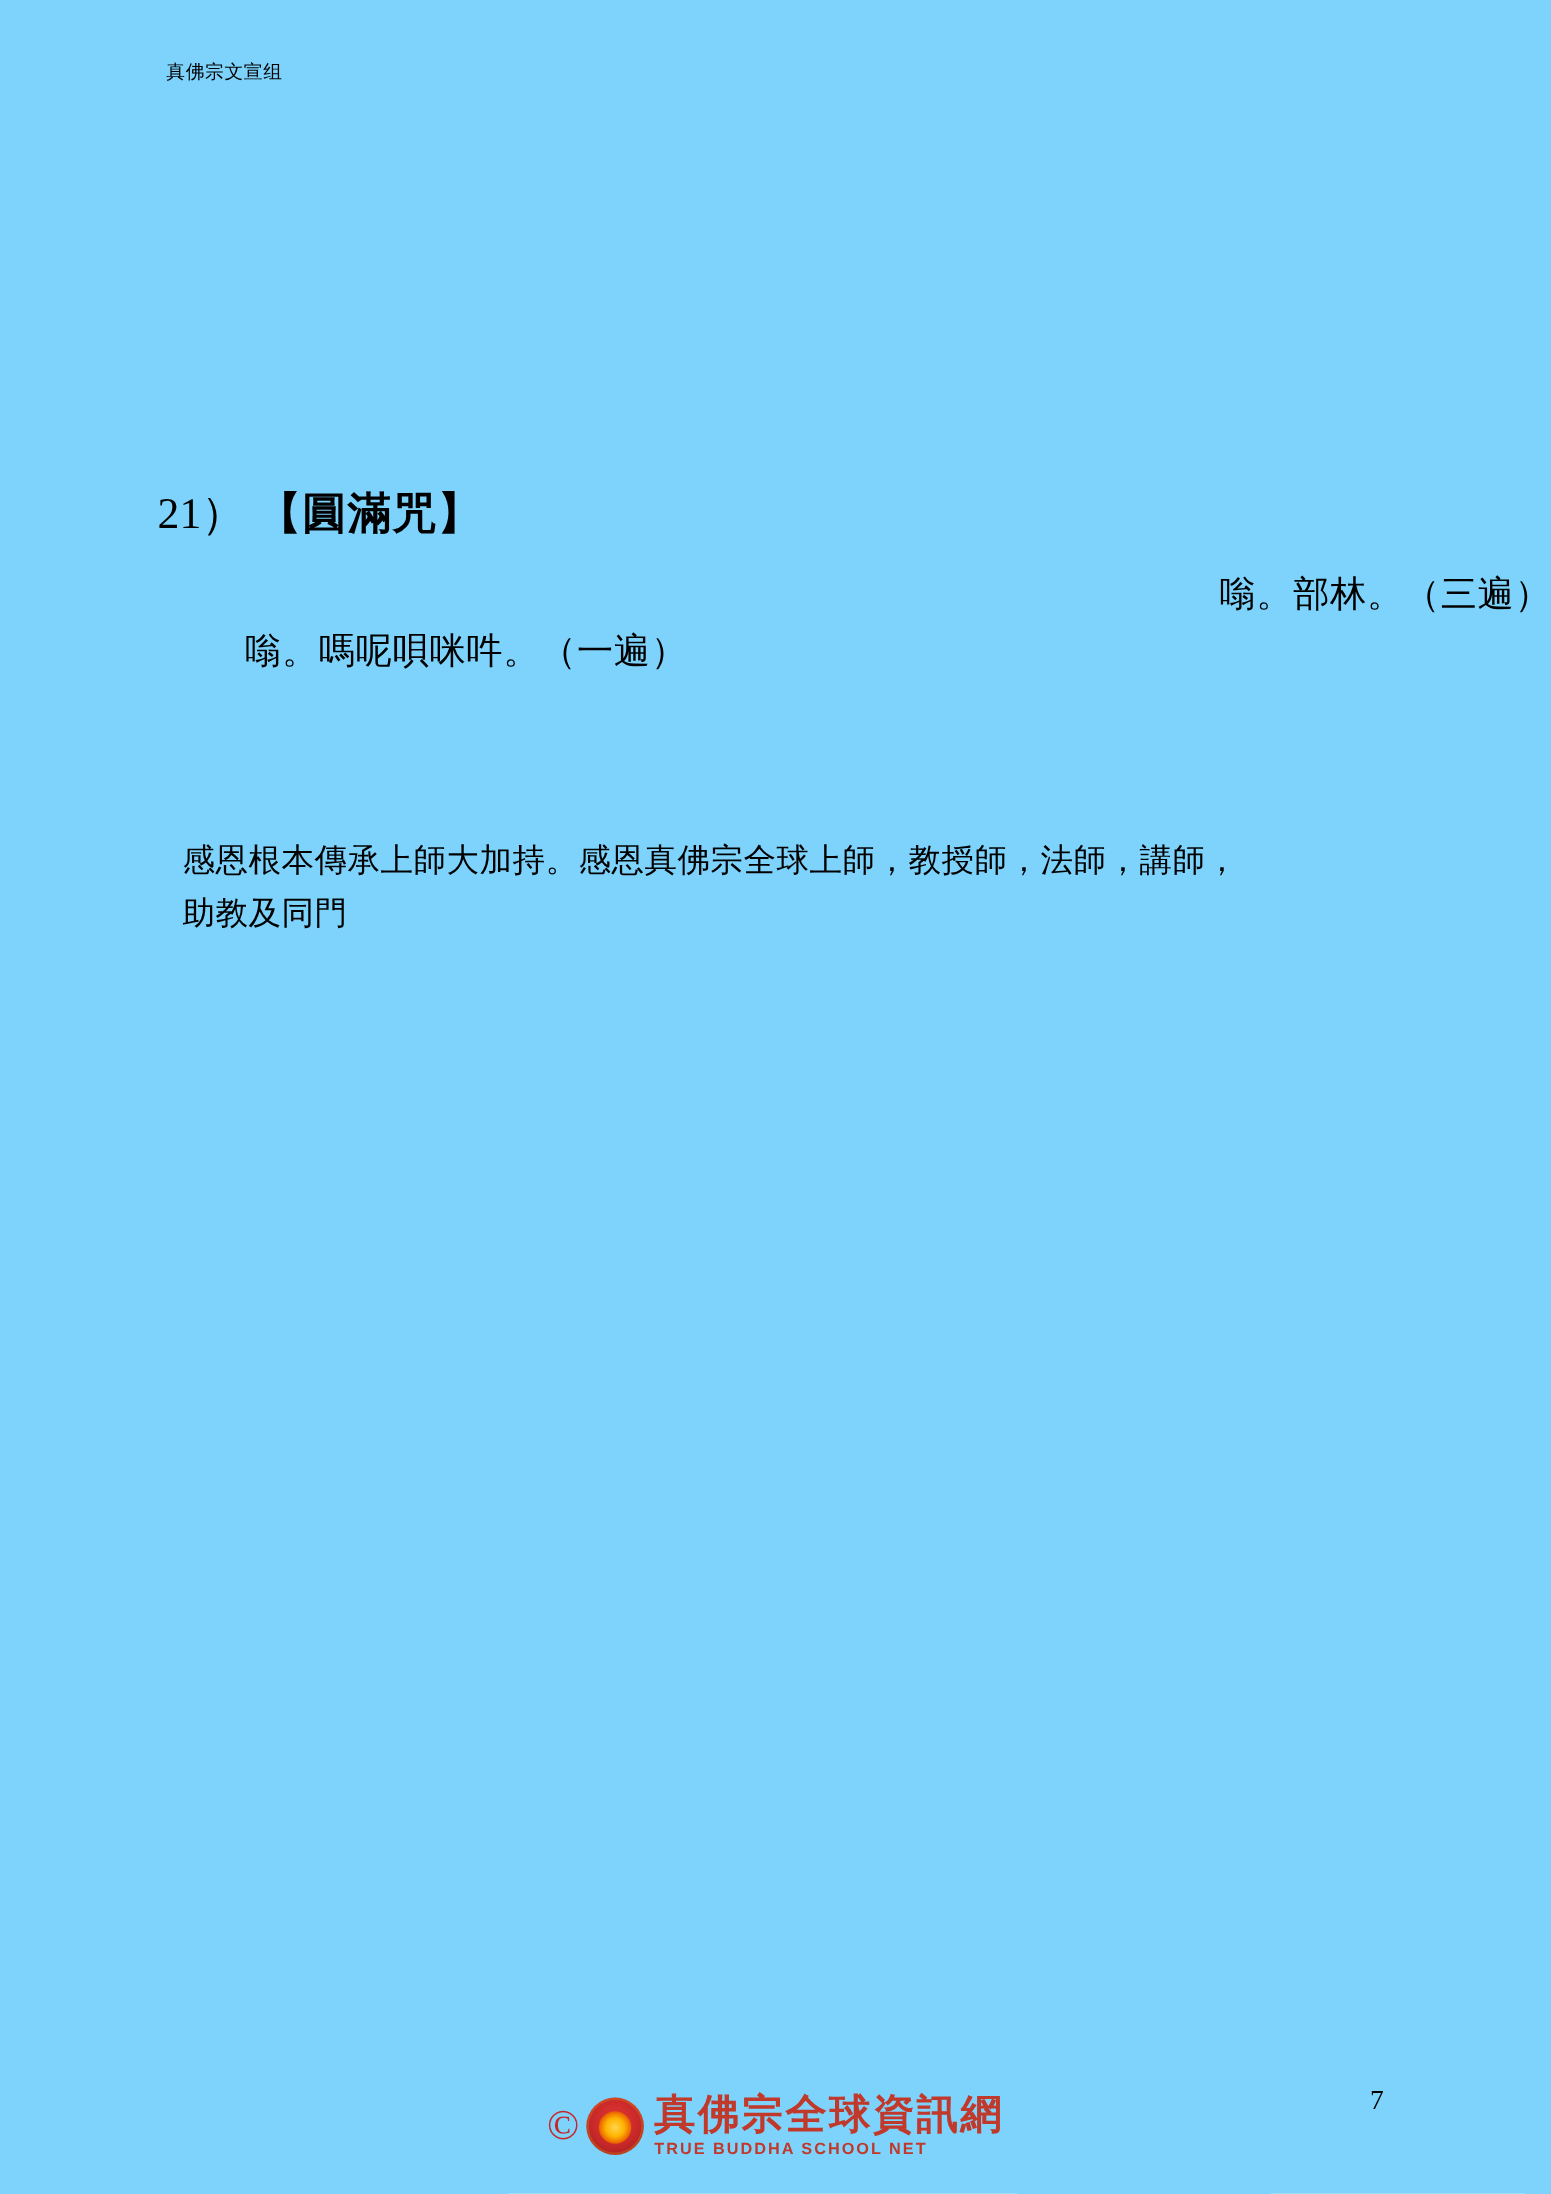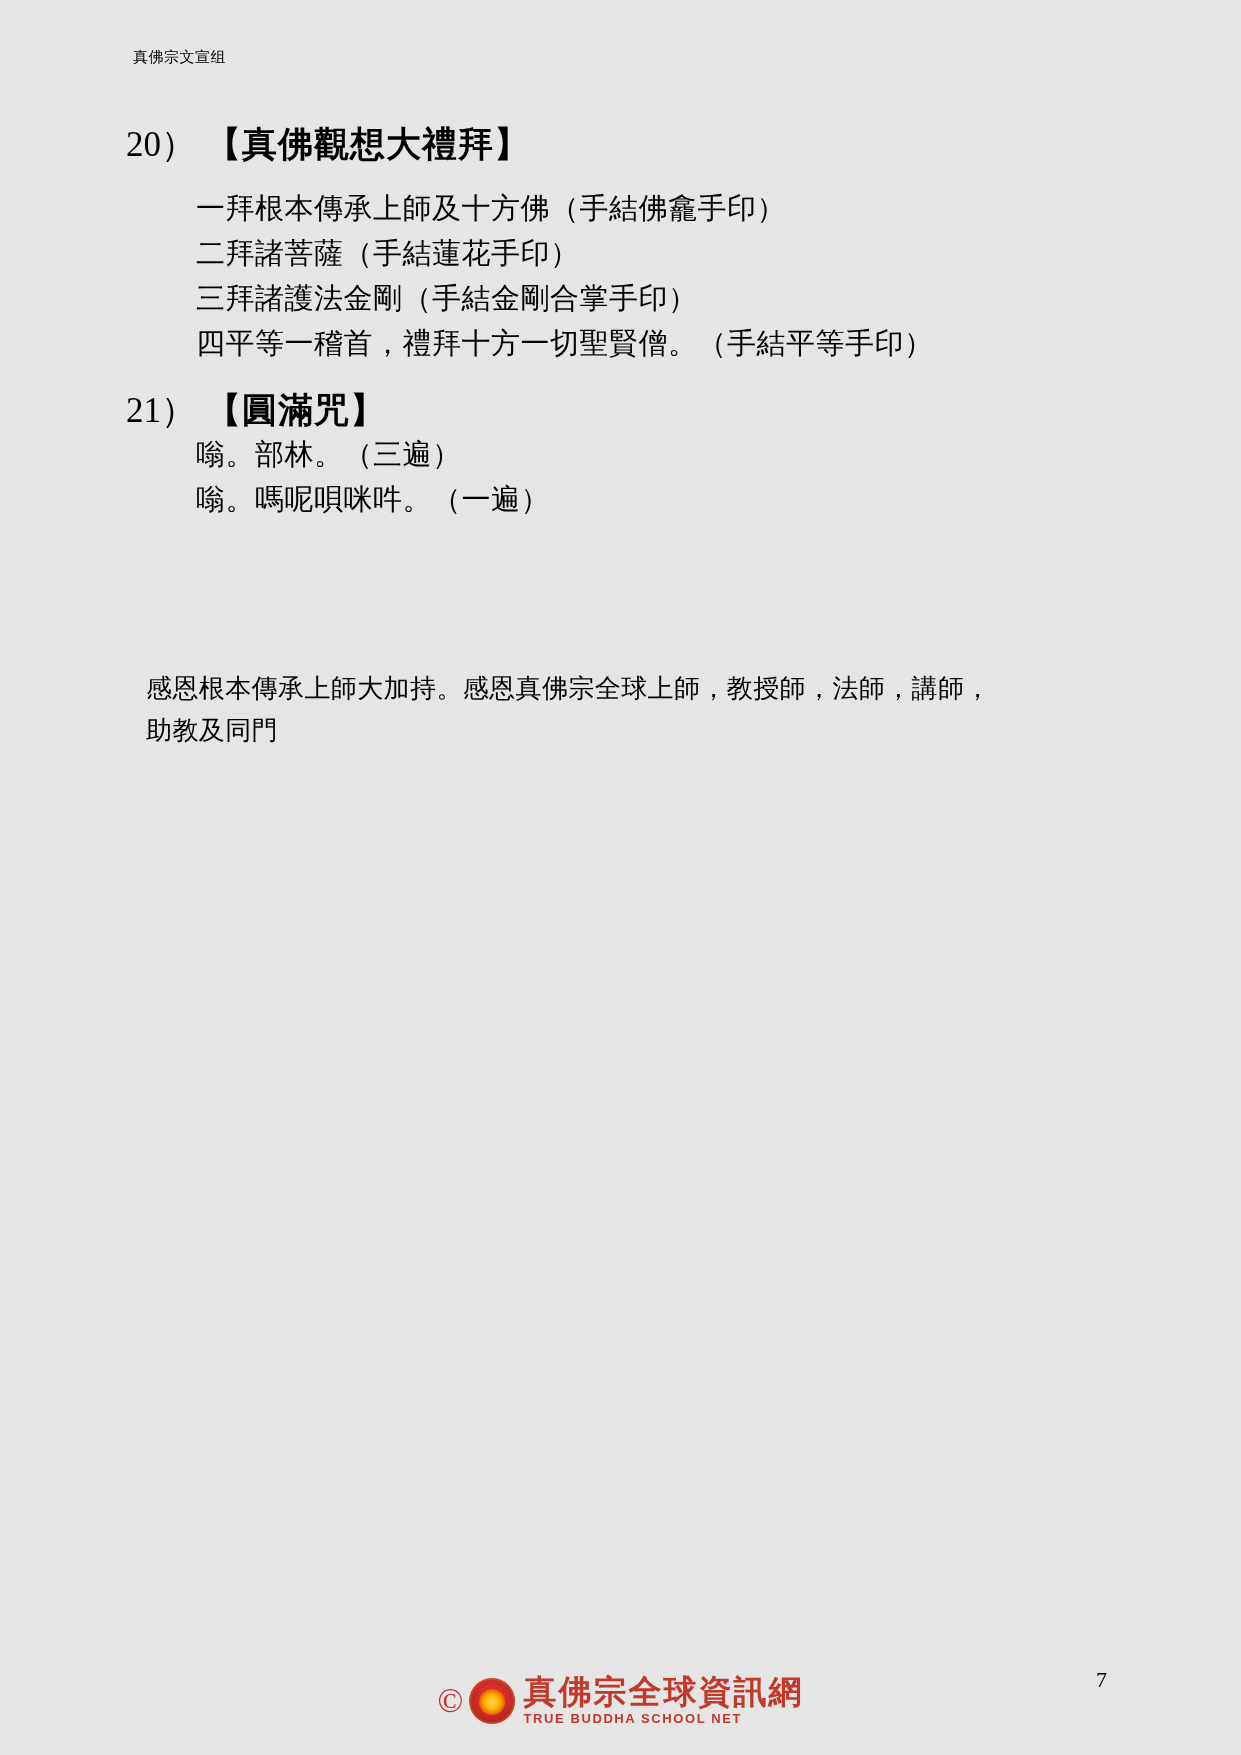--- a/index.html
+++ b/index.html
@@ -11,21 +11,21 @@
     width: 1241px;
     height: 1755px;
     position: relative;
     font-family: "Liberation Serif", serif;
     color: #000000;
     overflow: hidden;
   }
   .page {
     position: absolute;
     inset: 0;
-    background: #e5e5e5;
+    background: #7dd3fc;
   }
   .header-org {
     position: absolute;
     left: 133px;
     top: 48px;
     font-family: "Liberation Sans", sans-serif;
     font-size: 15px;
     letter-spacing: 0.5px;
     color: #000;
     white-space: nowrap;
@@ -143,37 +143,27 @@
     font-family: "Liberation Serif", serif;
   }
 </style>
 </head>
 <body>
 
 <div class="page">
 
   <div class="header-org">真佛宗文宣组</div>
 
-  <div class="section" style="top:124px;">
-    <div class="sec-title">
-      <span class="sec-num">20）</span>
-      <span class="sec-name">【真佛觀想大禮拜】</span>
-    </div>
-    <div class="body-line" style="margin-top:20px;">一拜根本傳承上師及十方佛（手結佛龕手印）</div>
-    <div class="body-line">二拜諸菩薩（手結蓮花手印）</div>
-    <div class="body-line">三拜諸護法金剛（手結金剛合掌手印）</div>
-    <div class="body-line">四平等一稽首，禮拜十方一切聖賢僧。（手結平等手印）</div>
-  </div>
 
   <div class="section" style="top:390px;">
     <div class="sec-title">
       <span class="sec-num">21）</span>
       <span class="sec-name">【圓滿咒】</span>
     </div>
-    <div class="body-line" style="">嗡。部林。（三遍）</div>
+    <div class="body-line" style="margin-top:22px;text-align:right;">嗡。部林。（三遍）</div>
     <div class="body-line">嗡。嗎呢唄咪吽。（一遍）</div>
   </div>
 
   <div class="closing">
     <div>感恩根本傳承上師大加持。感恩真佛宗全球上師，教授師，法師，講師，助教及同門</div>
   </div>
 
   <div class="footer">
     <div class="logo-wrap">
       <span class="copyright-mark">©</span>

